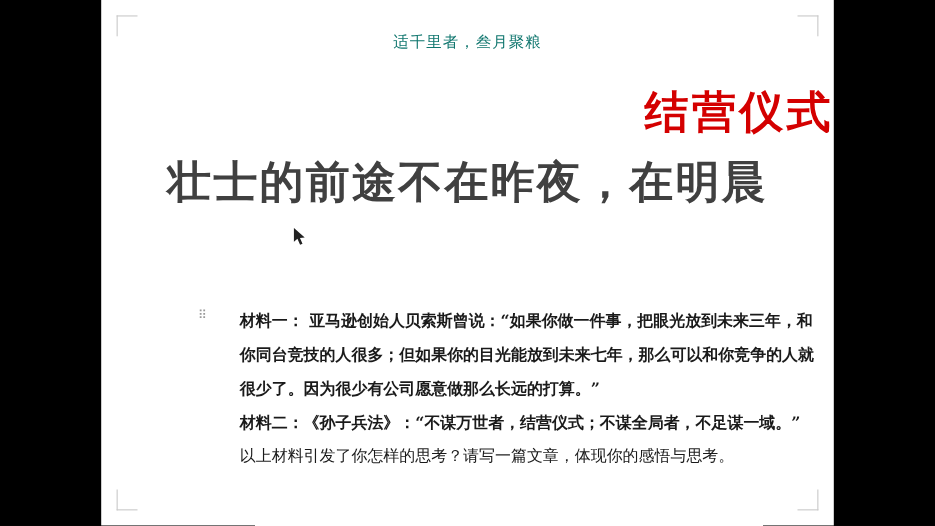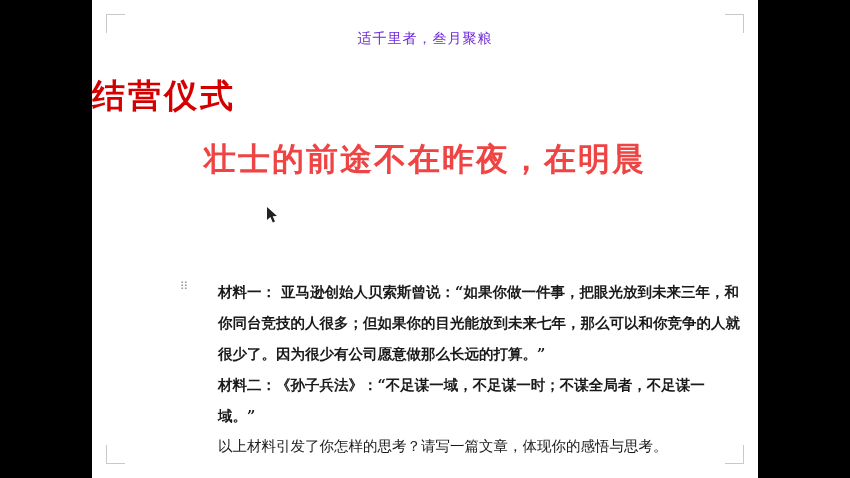--- a/index.html
+++ b/index.html
@@ -38,45 +38,45 @@
   .crop-bl { left: 14px; bottom: 14px; border-left-width: 1px; border-bottom-width: 1px; }
   .crop-br { right: 14px; bottom: 14px; border-right-width: 1px; border-bottom-width: 1px; }
 
   #header-line {
     position: absolute;
     left: 0;
     top: 30px;
     width: 100%;
     text-align: center;
     font-size: 14px;
-    color: #6d28d9;
+    color: #0f766e;
     letter-spacing: 1px;
     font-family: "DejaVu Serif", serif;
   }
   #title-main {
     position: absolute;
     left: 0;
     top: 74px;
     width: 100%;
-    text-align: left;
-    font-size: 33px;
+    text-align: right;
+    font-size: 40px;
     font-weight: bold;
     color: #d40000;
     letter-spacing: 3px;
     font-family: "DejaVu Serif", serif;
   }
   #title-sub {
     position: absolute;
     left: 0;
     top: 138px;
     width: 100%;
     text-align: center;
-    font-size: 32px;
+    font-size: 40px;
     font-weight: bold;
-    color: #ef4444;
+    color: #404040;
     letter-spacing: 2px;
     font-family: "DejaVu Serif", serif;
   }
   
   #cursor {
     position: absolute;
     left: 175px;
     top: 207px;
     width: 0;
     height: 0;
@@ -133,18 +133,18 @@
     <div id="cursor">
       <svg width="14" height="18" viewBox="0 0 14 18">
         <polygon points="0,0 0,13 3.4,10 5.8,15.5 8,14.5 5.7,9.3 10,9" fill="#222222"></polygon>
       </svg>
     </div>
 
     <div id="para-handle">⠿</div>
 
     <div id="body-text">
       <p class="para p-mat">材料一： 亚马逊创始人贝索斯曾说：“如果你做一件事，把眼光放到未来三年，和你同台竞技的人很多；但如果你的目光能放到未来七年，那么可以和你竞争的人就很少了。因为很少有公司愿意做那么长远的打算。”</p>
-      <p class="para p-mat">材料二：《孙子兵法》：“不足谋一域，不足谋一时；不谋全局者，不足谋一域。”</p>
+      <p class="para p-mat">材料二：《孙子兵法》：“不谋万世者，结营仪式；不谋全局者，不足谋一域。”</p>
       <p class="para p-last">以上材料引发了你怎样的思考？请写一篇文章，体现你的感悟与思考。</p>
     </div>
 
   </div>
 </div>
 
 </body></html>

